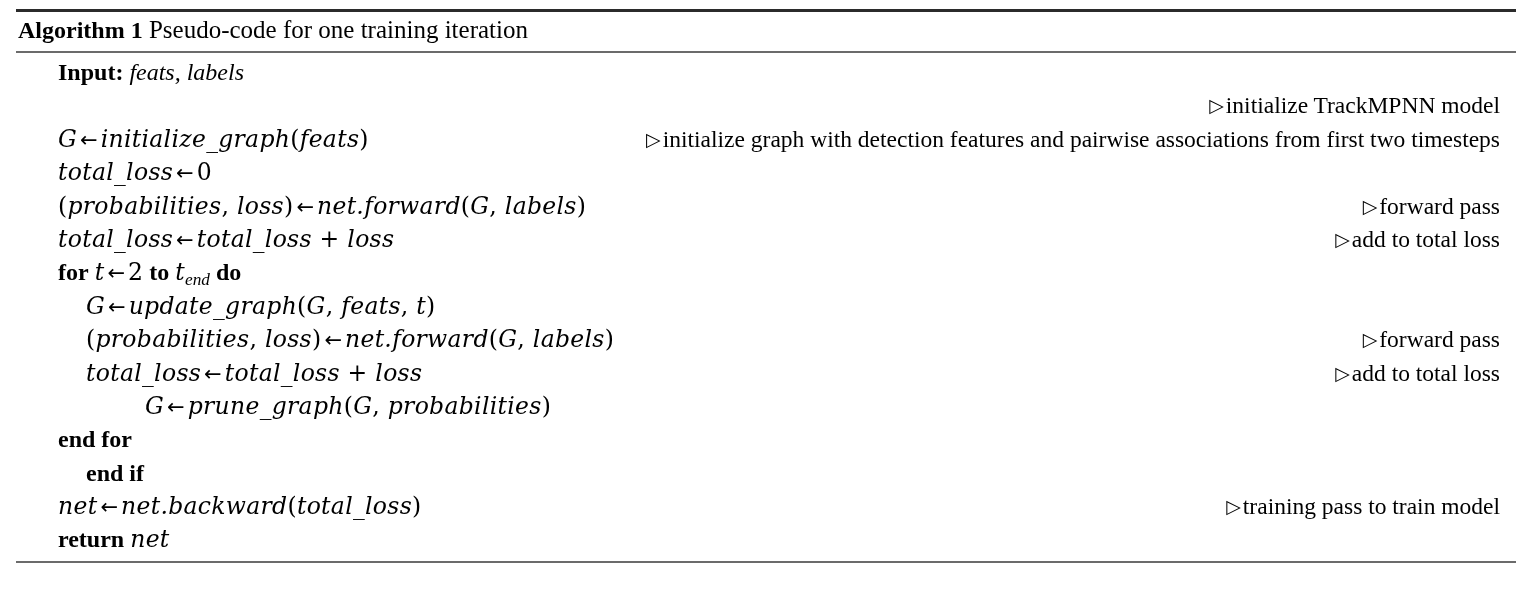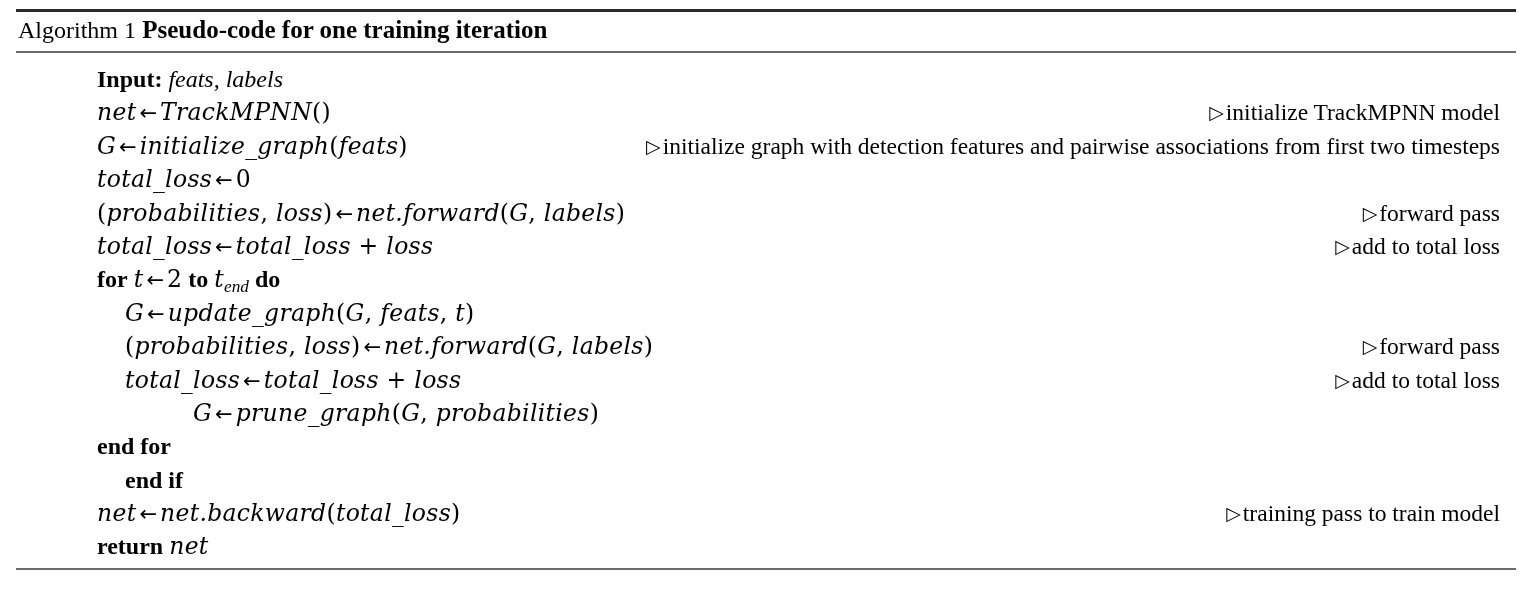--- a/index.html
+++ b/index.html
@@ -34,43 +34,42 @@
   .rule-bottom { height: 2px; margin-top: 4px;  background: #6b6b6b; }
 
   
   .algo-title {
     margin-left: 18px;
     font-size: 25px;
     line-height: 31px;
     padding: 2px 0 2px 0;
     white-space: nowrap;
   }
-  .algo-title .kw { font-weight: normal; margin-top: 27px; }
-  .algo-title .ttl { font-weight: bold; text-align: center; }
+  .algo-title .kw { font-weight: bold; margin-top: 27px; }
+  .algo-title .ttl { font-weight: normal; text-align: center; }
 
   
   #lines {
-    margin-top: 10px;
-    padding-left: 39px;
+    margin-top: 3px;
   }
   .line {
     position: relative;
     height: 33.4px;
     line-height: 33.4px;
     white-space: nowrap;
     font-size: 24px;
   }
   .code {
     position: absolute;
     top: 0;
     white-space: nowrap;
   }
   .ind0 { left: 58px; }
   .ind1 { left: 86px; }
-  .ind2 { left: 154px; }
+  .ind2 { left: 145px; }
 
   .comment {
     position: absolute;
     top: 0;
     right: 32px;
     white-space: nowrap;
     font-size: 23.5px;
     font-family: "Liberation Serif", "DejaVu Serif", serif;
     text-align: right;
   }
@@ -132,21 +131,20 @@
 
   <div class="rule rule-mid"></div>
 
   <div id="lines">
 
     <div class="line">
       <span class="code ind0"><span class="kw">Input:</span><span class="ti"> feats, labels</span></span>
     </div>
 
     <div class="line">
-      <span class="code ind0"><span class="m">net</span><span class="arrow">←</span><span class="m">TrackMPNN</span><span class="m mi">()</span></span>
       <span class="comment"><span class="tri">▷</span><span>initialize TrackMPNN model</span></span>
     </div>
 
     <div class="line">
       <span class="code ind0"><span class="m">G</span><span class="arrow">←</span><span class="m">initialize_graph</span><span class="m mi">(</span><span class="m">feats</span><span class="m mi">)</span></span>
       <span class="comment"><span class="tri">▷</span><span>initialize graph with detection features and pairwise associations from first two timesteps</span></span>
     </div>
 
     <div class="line">
       <span class="code ind0"><span class="m">total_loss</span><span class="arrow">←</span><span class="m mi">0</span></span>

